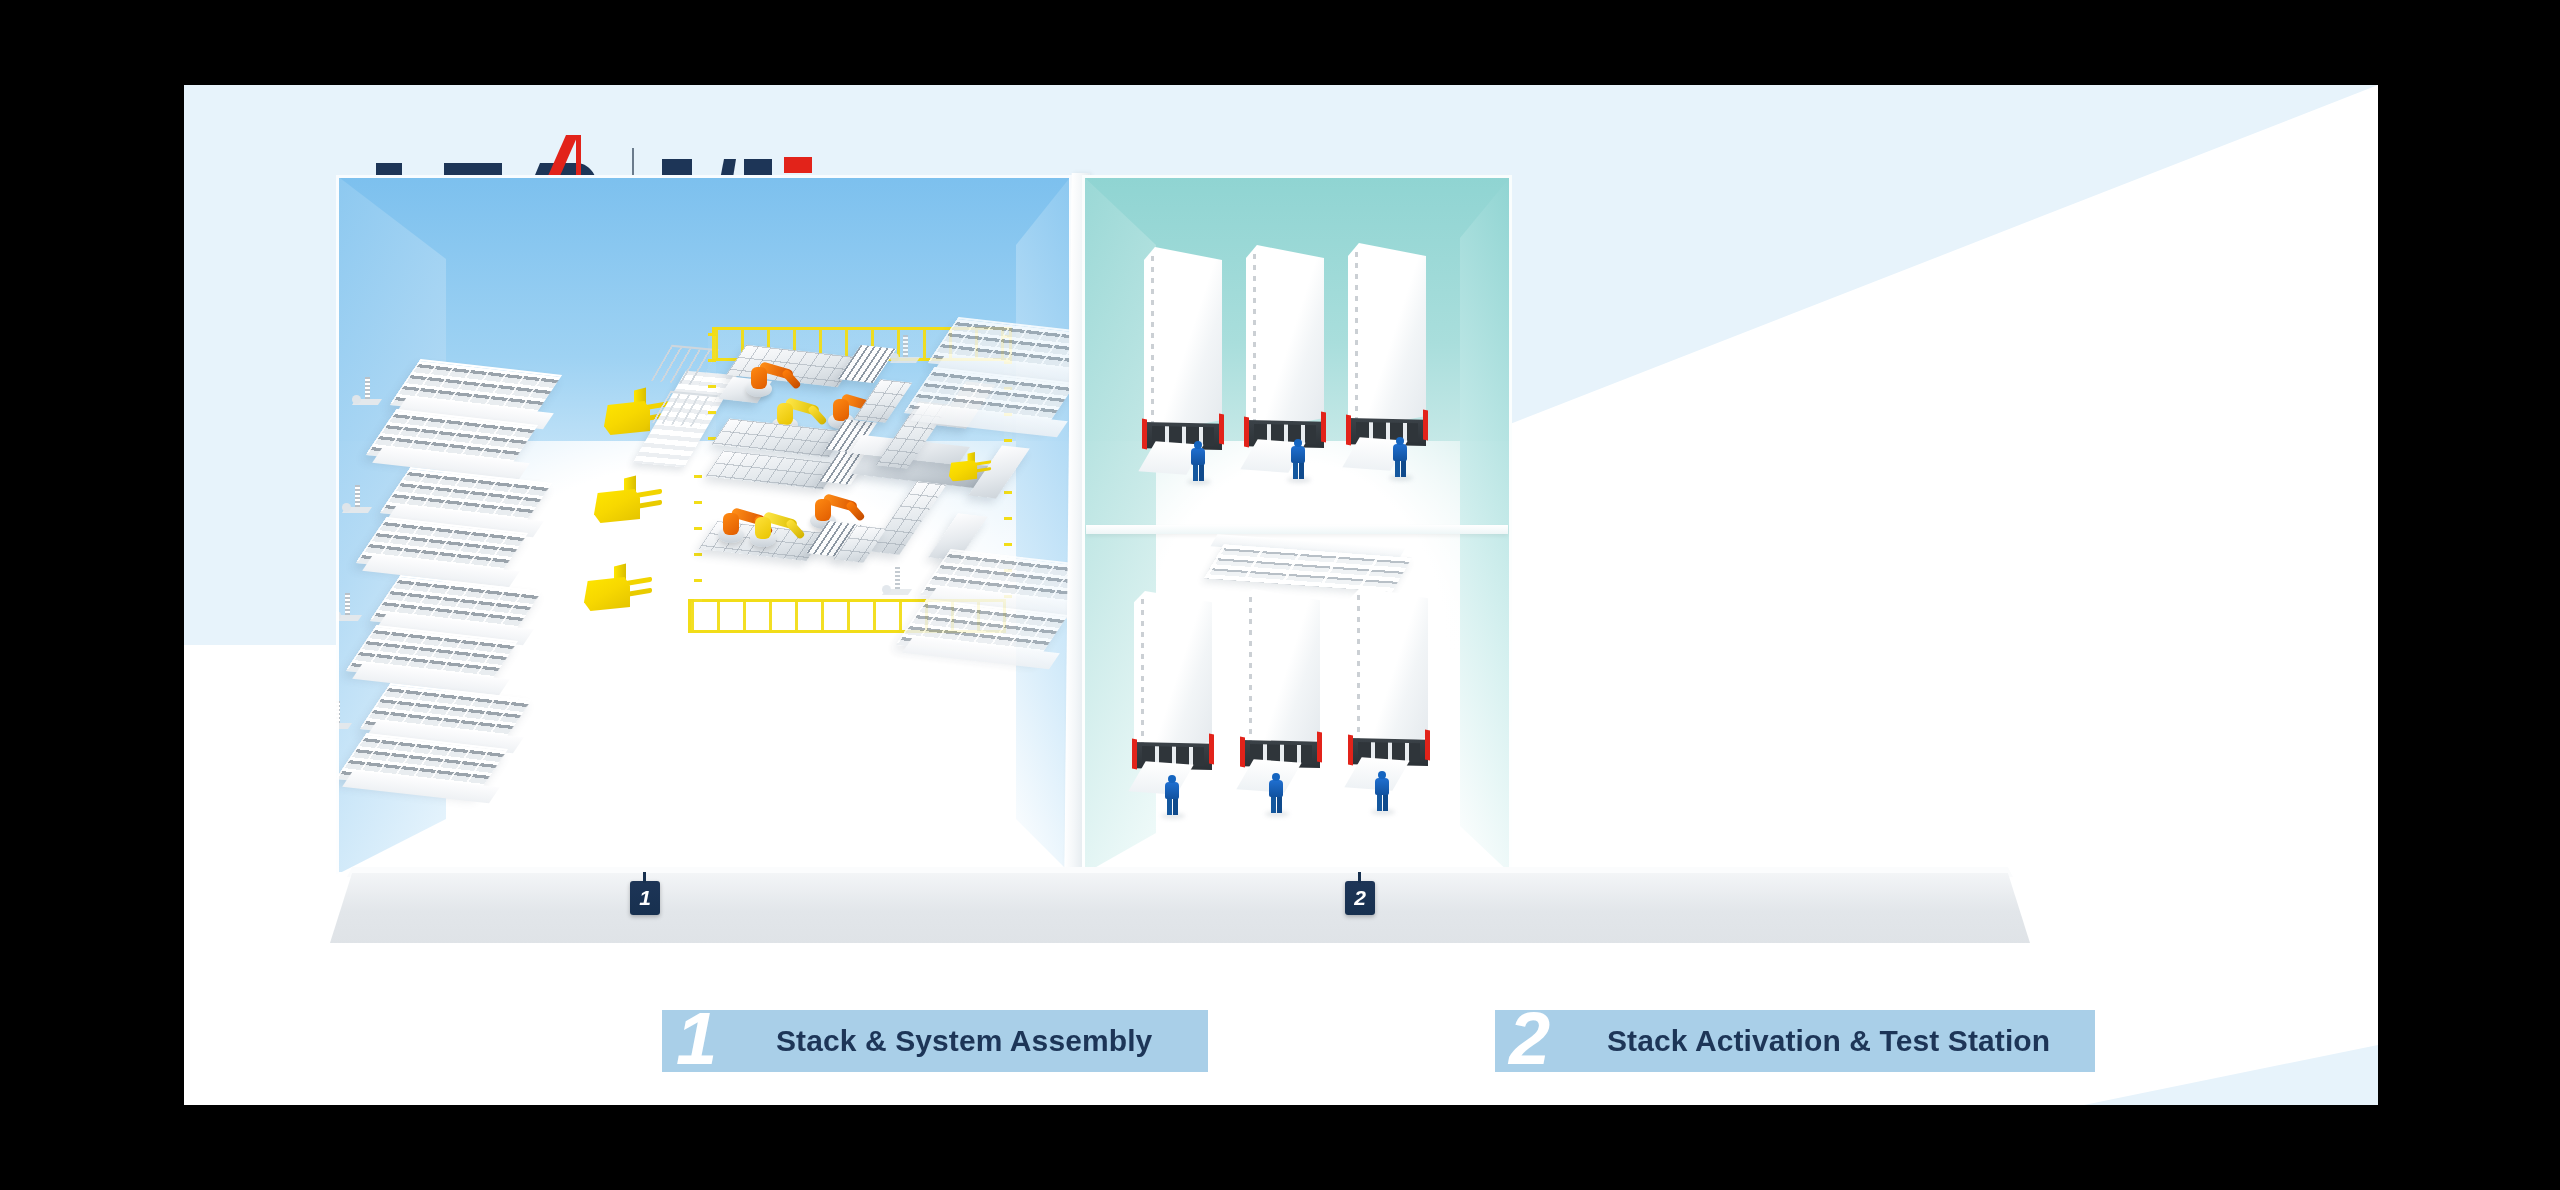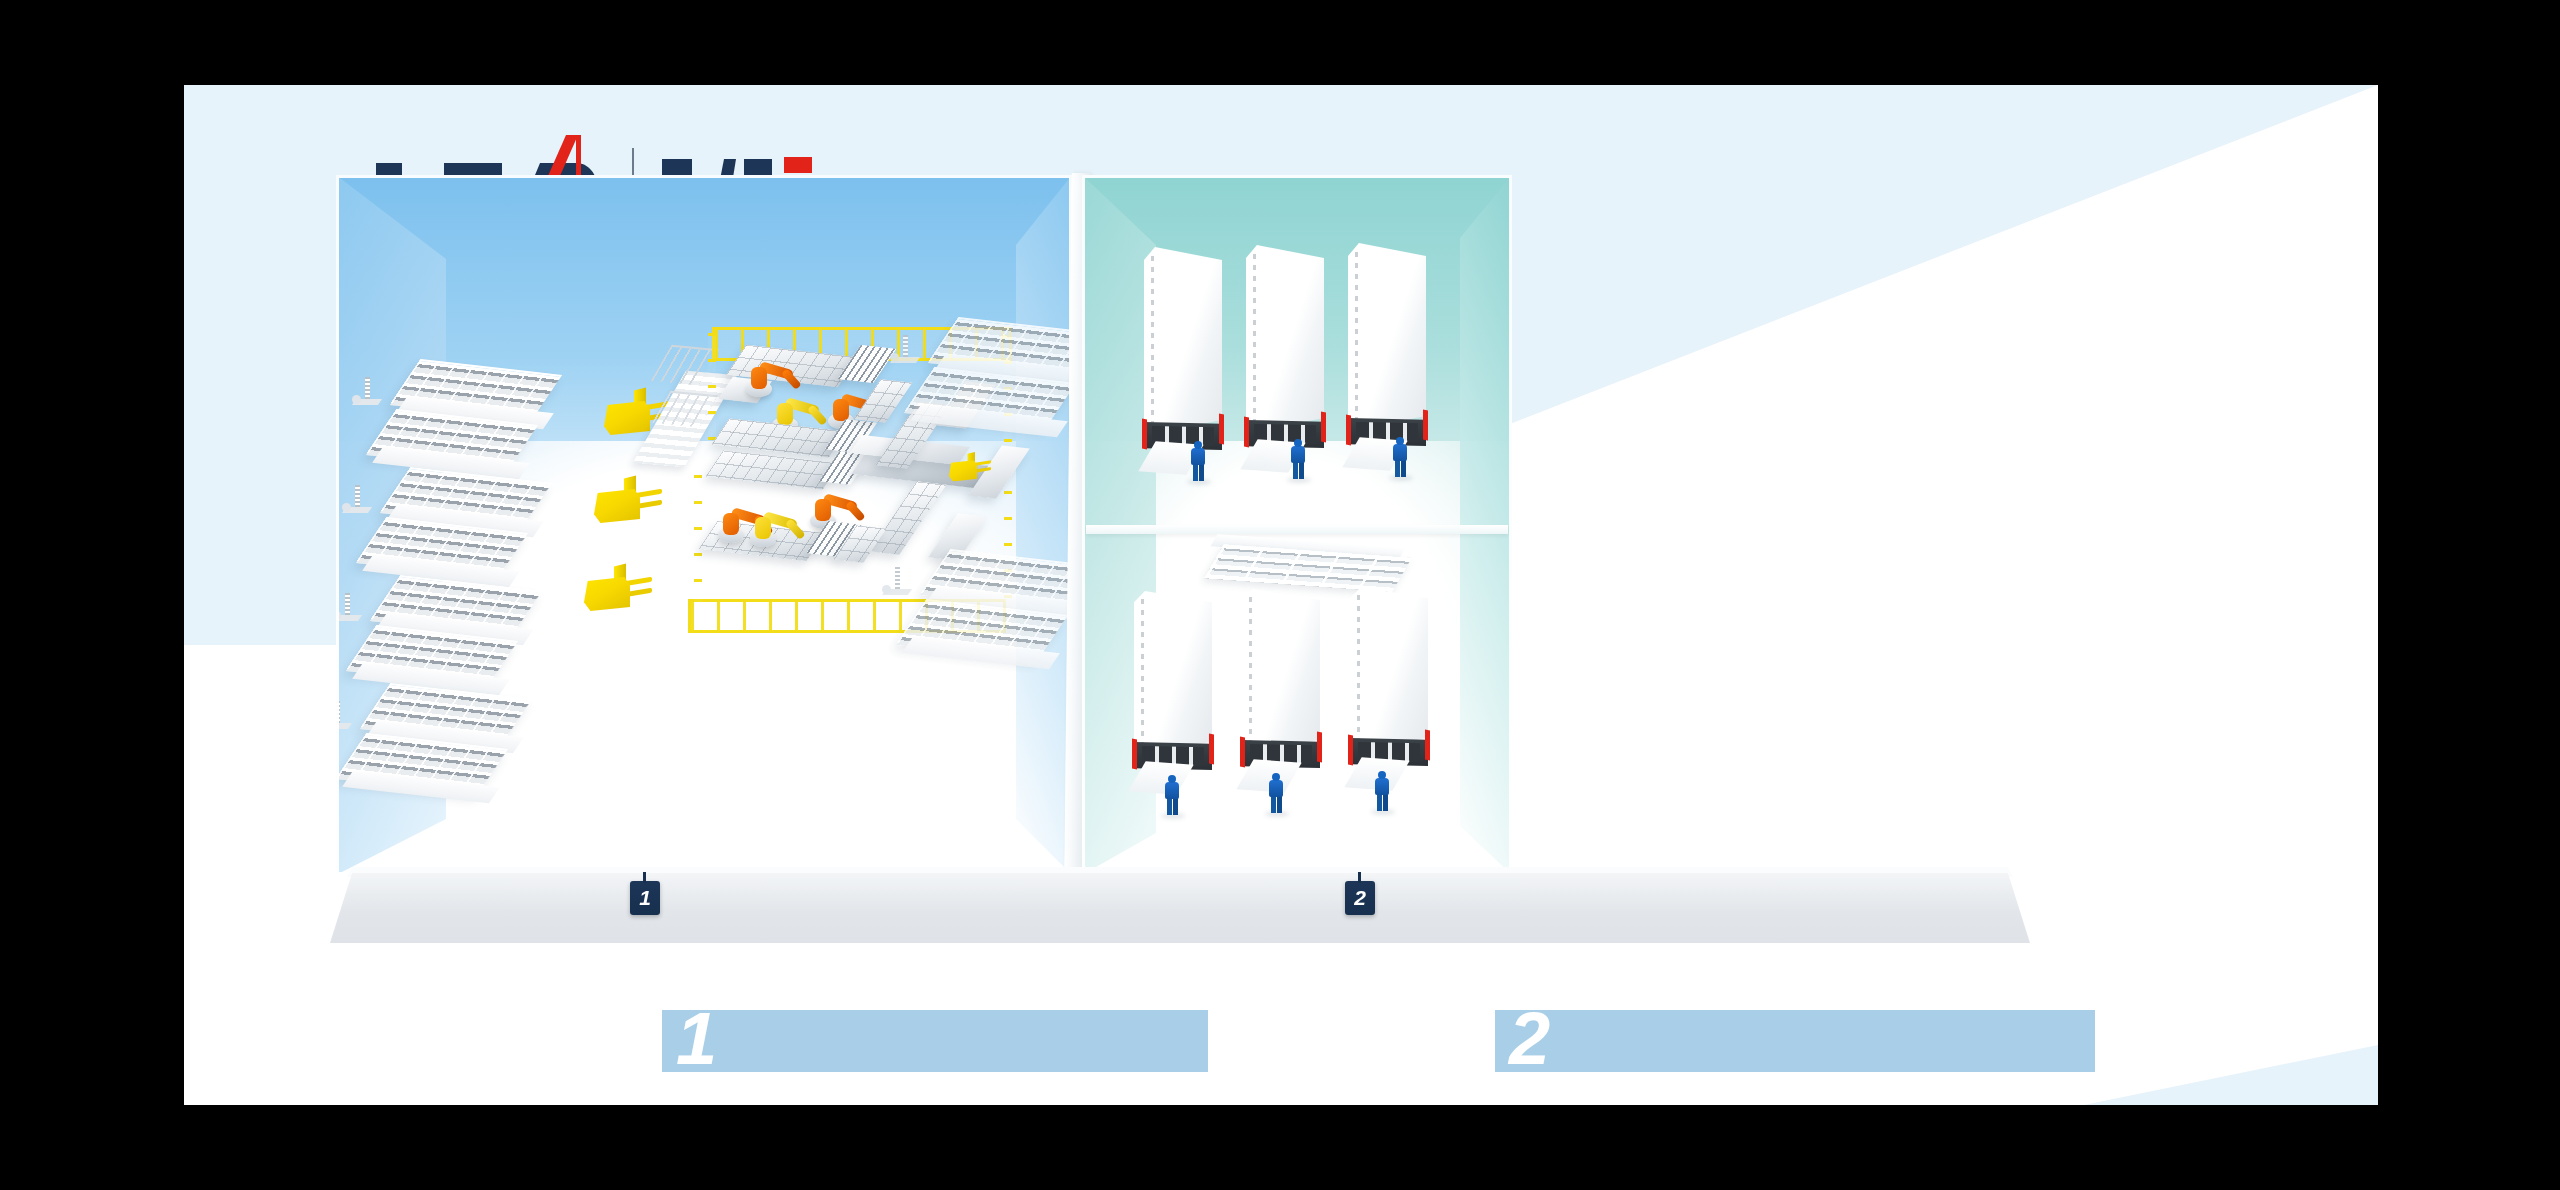--- a/index.html
+++ b/index.html
@@ -591,19 +591,21 @@
       <span class="pin"></span>
       <span>1</span>
     </div>
     <div class="badge" style="left:1161px; top:796px;">
       <span class="pin"></span>
       <span>2</span>
     </div>
 
     <div class="caption" id="cap1">
       <span class="num">1</span>
+      <span class="txt">Stack &amp; System Assembly</span>
     </div>
     <div class="caption" id="cap2">
       <span class="num">2</span>
+      <span class="txt">Stack Activation &amp; Test Station</span>
     </div>
 
   </div>
 </div>
 
 </body></html>

